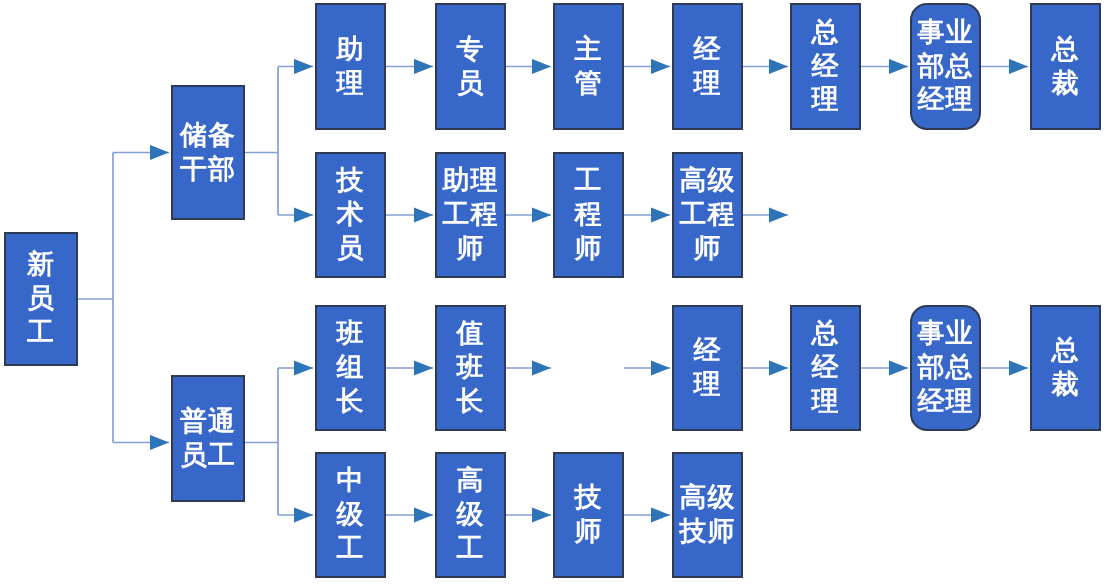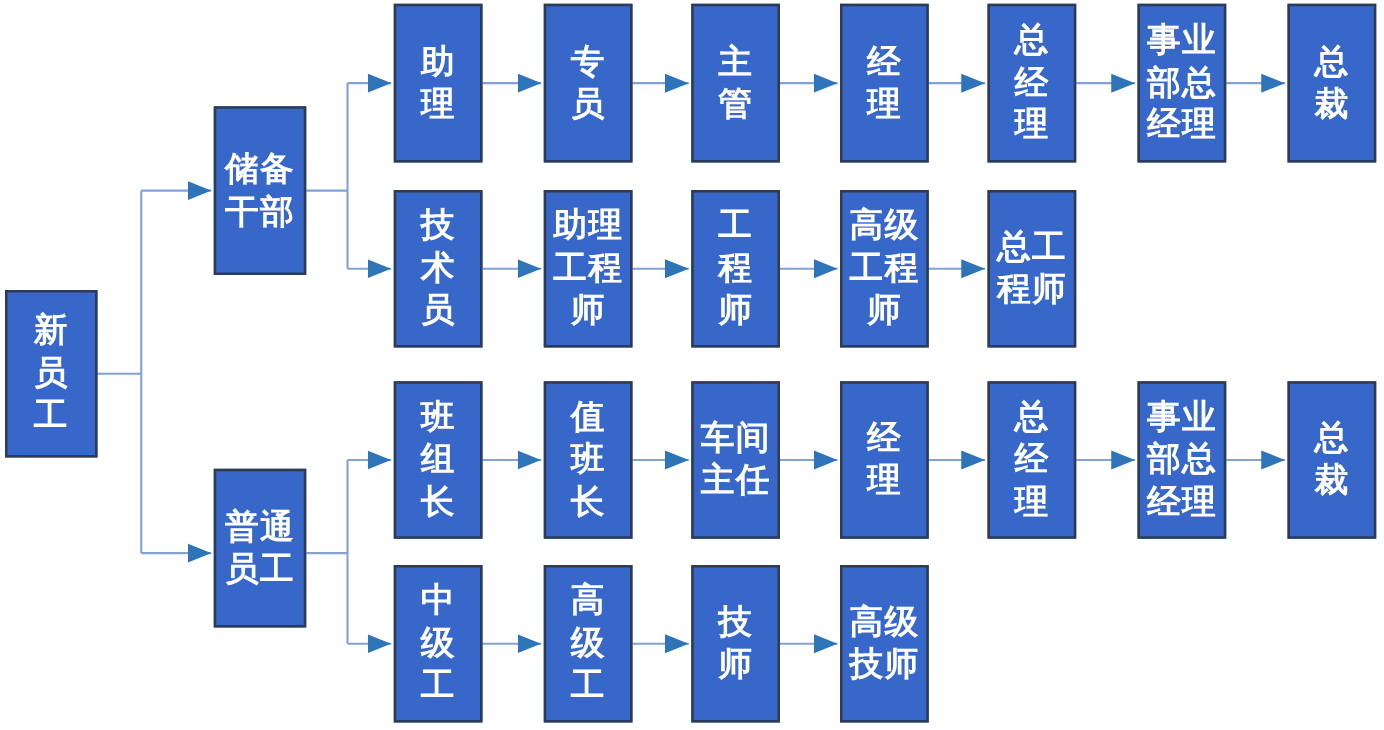--- a/index.html
+++ b/index.html
@@ -27,21 +27,21 @@
   .node .lbl{white-space:pre-line;}
   svg.wires{position:absolute;left:0;top:0;width:1107px;height:584px;}
   .shaft{stroke:var(--connector,#84a1d4);stroke-width:1.7;fill:none;}
   .arrow{stroke:var(--connector,#84a1d4);stroke-width:1.7;fill:none;}
   .arrowhead{fill:var(--arrowhead,#2e74b8);}
 
   
   .c0{left:4px;width:74px;}   .c1{left:171px;width:74px;text-align:right;}
   .c2{left:315px;width:71px;} .c3{left:435px;width:71px;}
   .c4{left:553px;width:71px;} .c5{left:672px;width:71px;}
-  .c6{left:790px;width:71px;} .c7{left:910px;width:71px;}
+  .c6{left:790px;width:71px;} .c7{left:910px;width:71px;border-radius:17px;}
   .c8{left:1030px;width:71px;}
   .r1{top:3px;height:127px;}  .r2{top:152px;height:126px;}
   .r3{top:305px;height:126px;}.r4{top:452px;height:126px;}
   .root{top:232px;height:134px;}
   .b1{top:85px;height:135px;} .b2{top:375px;height:127px;}
 </style>
 </head>
 <body>
 
 <div class="canvas">
@@ -122,31 +122,27 @@
 员</span></div>
   <div class="node c3 r2"><span class="lbl">助理
 工程
 师</span></div>
   <div class="node c4 r2"><span class="lbl">工
 程
 师</span></div>
   <div class="node c5 r2"><span class="lbl">高级
 工程
 师</span></div>
-  <div class="node c6 r2"><span class="lbl">总工
-程师</span></div>
 
   <div class="node c2 r3"><span class="lbl">班
 组
 长</span></div>
   <div class="node c3 r3"><span class="lbl">值
 班
 长</span></div>
-  <div class="node c4 r3"><span class="lbl">车间
-主任</span></div>
   <div class="node c5 r3"><span class="lbl">经
 理</span></div>
   <div class="node c6 r3"><span class="lbl">总
 经
 理</span></div>
   <div class="node c7 r3"><span class="lbl">事业
 部总
 经理</span></div>
   <div class="node c8 r3"><span class="lbl">总
 裁</span></div>

